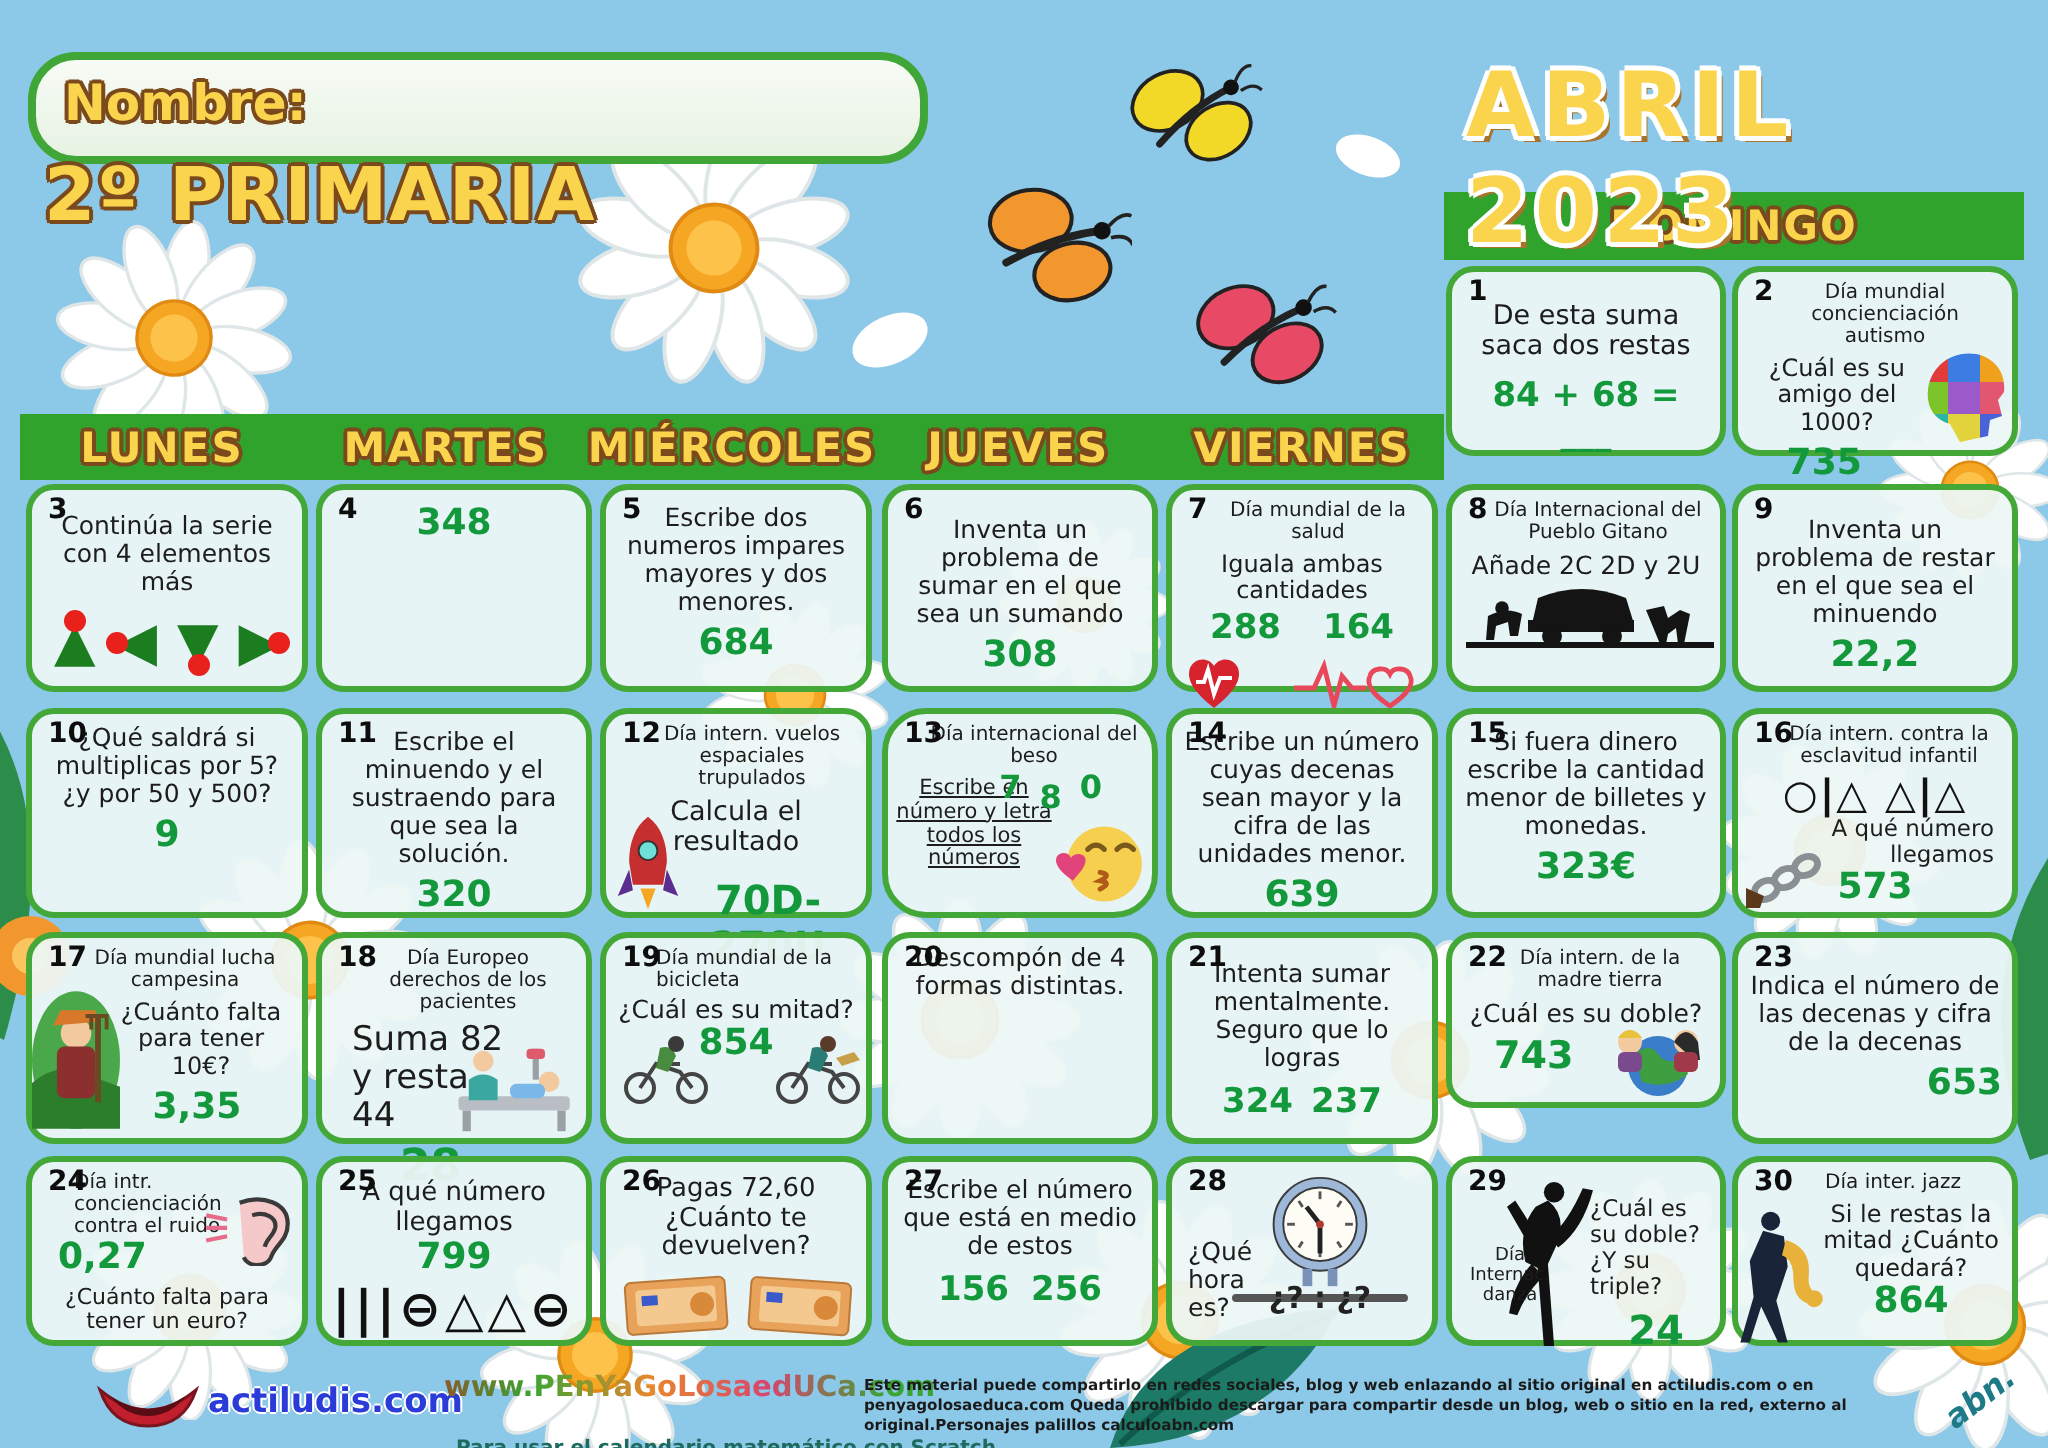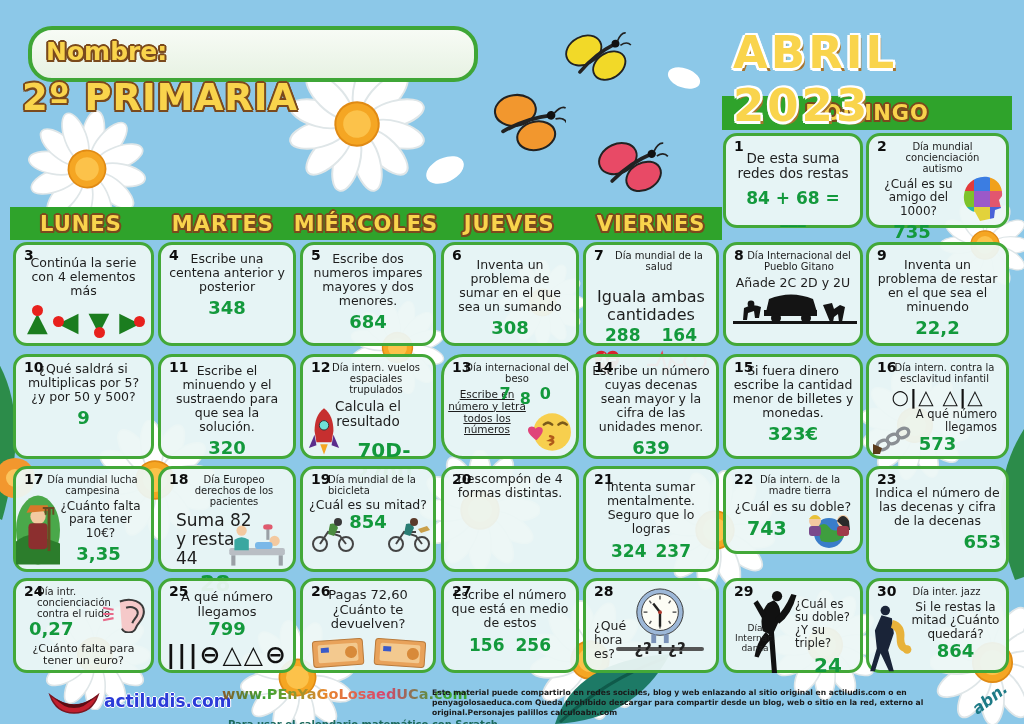--- a/index.html
+++ b/index.html
@@ -2,21 +2,21 @@
 <html><head>
 <meta charset="utf-8">
 <style>
   html,body{margin:0;padding:0;}
   body{width:1024px;height:724px;position:relative;overflow:hidden;background:#8cc8e8;
        font-family:"DejaVu Sans","Liberation Sans",sans-serif;}
   .decor{position:absolute;z-index:0;}
   .outl{color:#f9d44c;font-weight:bold;
         text-shadow:2px 0 0 #7a4a1d,-2px 0 0 #7a4a1d,0 2px 0 #7a4a1d,0 -2px 0 #7a4a1d,
                     1.5px 1.5px 0 #7a4a1d,-1.5px 1.5px 0 #7a4a1d,1.5px -1.5px 0 #7a4a1d,-1.5px -1.5px 0 #7a4a1d;}
-  #name-box{position:absolute;left:28px;top:26px;width:442px;height:48px;z-index:3;
+  #name-box{position:absolute;left:14px;top:26px;width:442px;height:48px;z-index:3;
             border:4px solid #3fa637;border-radius:24px;background:linear-gradient(#f7fbf5,#e7f2e3);}
   #name-box .lbl{position:absolute;left:14px;top:7px;font-size:25px;}
   #grade{position:absolute;left:22px;top:76px;font-size:37px;letter-spacing:1px;z-index:3;}
   #month{position:absolute;left:733px;top:26px;font-size:45px;letter-spacing:3px;z-index:3;
          text-shadow:2.5px 0 0 #fff,-2.5px 0 0 #fff,0 2.5px 0 #fff,0 -2.5px 0 #fff,
                      2px 2px 0 #a8742c,-2px 2px 0 #fff,2px -2px 0 #fff,3px 3px 0 #a8742c;}
   .bar{position:absolute;background:#2fa32b;display:flex;align-items:center;z-index:2;}
   .bar span{flex:1;text-align:center;font-size:21px;letter-spacing:1px;}
   #weekday-bar{left:10px;top:207px;width:712px;height:33px;}
   #weekend-bar{left:722px;top:96px;width:290px;height:34px;}
@@ -45,21 +45,21 @@
   .cell-3 .body{margin-top:8px;}
   .series{display:flex;justify-content:center;gap:10px;margin-top:10px;}
   .tri{position:relative;color:#1b7d1f;font-size:27px;line-height:1;}
   .tri .dot{position:absolute;width:11px;height:11px;background:#e8211d;border-radius:50%;}
   .tri.up .dot{top:-3px;left:50%;margin-left:-5px;}
   .tri.left .dot{left:-5px;top:50%;margin-top:-6px;}
   .tri.down .dot{bottom:-3px;left:50%;margin-left:-5px;}
   .tri.right .dot{right:-5px;top:50%;margin-top:-6px;}
   .cell-6 .body,.cell-9 .body{margin-top:10px;}
   .cell-7 .title{margin-left:18px;}
-  .cell-7 .body{font-size:16px;margin-top:16px;}
+  .cell-7 .body{font-size:12px;margin-top:4px;}
   .cell-7 .answers{padding:0 14px;margin-top:2px;}
   .cell-8 .title{margin-left:14px;}
   .cell-10 .body{margin-top:2px;}
   .cell-12 .title{margin-left:18px;}
   .cell-12 .body{font-size:13.5px;}
   .cell-12 .answer{font-size:20px;margin-left:32px;margin-top:10px;}
   .cell-12 .icon{position:absolute;left:4px;bottom:0;}
   .cell-13 .body{position:absolute;left:4px;top:28px;width:78px;font-size:10.5px;text-decoration:underline;}
   .cell-13 .digits{position:absolute;right:16px;top:28px;letter-spacing:9px;}
   .cell-13 .digits span:nth-child(2){display:inline-block;transform:translateY(5px);}
@@ -439,21 +439,21 @@
     <span class="outl">JUEVES</span>
     <span class="outl">VIERNES</span>
   </div>
 <div id="weekend-bar" class="bar">
     <span class="outl">DOMINGO</span>
   </div>
 
 <div id="grid">
     <div class="cell cell-1" style="left: 723px; top: 133px; width: 140px; height: 95px;">
       <span class="day">1</span>
-      <div class="body">De esta suma redes dos restas</div>
+      <div class="body">De esta suma saca dos restas</div>
       <div class="answer">84 + 68 = ___</div>
     </div>
     <div class="cell cell-2" style="left: 866px; top: 133px; width: 143px; height: 95px;">
       <span class="day">2</span>
       <div class="title">Día mundial concienciación autismo</div>
       <div class="body">¿Cuál es su amigo del 1000?</div>
       <div class="answer">735</div>
       <div class="icon"><svg width="46" height="48" viewBox="0 0 46 48">
           <defs>
             <clipPath id="hcp">
@@ -478,21 +478,20 @@
       <div class="body">Continúa la serie con 4 elementos más</div>
       <div class="series">
         <span class="tri up">▲<span class="dot"></span></span>
         <span class="tri left">◀<span class="dot"></span></span>
         <span class="tri down">▼<span class="dot"></span></span>
         <span class="tri right">▶<span class="dot"></span></span>
       </div>
     </div>
     <div class="cell cell-4" style="left: 158px; top: 242px; width: 138px; height: 104px;">
       <span class="day">4</span>
-      <div class="body">Escribe una centena anterior y posterior</div>
       <div class="answer">348</div>
     </div>
     <div class="cell cell-5" style="left: 300px; top: 242px; width: 136px; height: 104px;">
       <span class="day">5</span>
       <div class="body">Escribe dos numeros impares mayores y dos menores.</div>
       <div class="answer">684</div>
     </div>
     <div class="cell cell-6" style="left: 441px; top: 242px; width: 138px; height: 104px;">
       <span class="day">6</span>
       <div class="body">Inventa un problema de sumar en el que sea un sumando</div>

